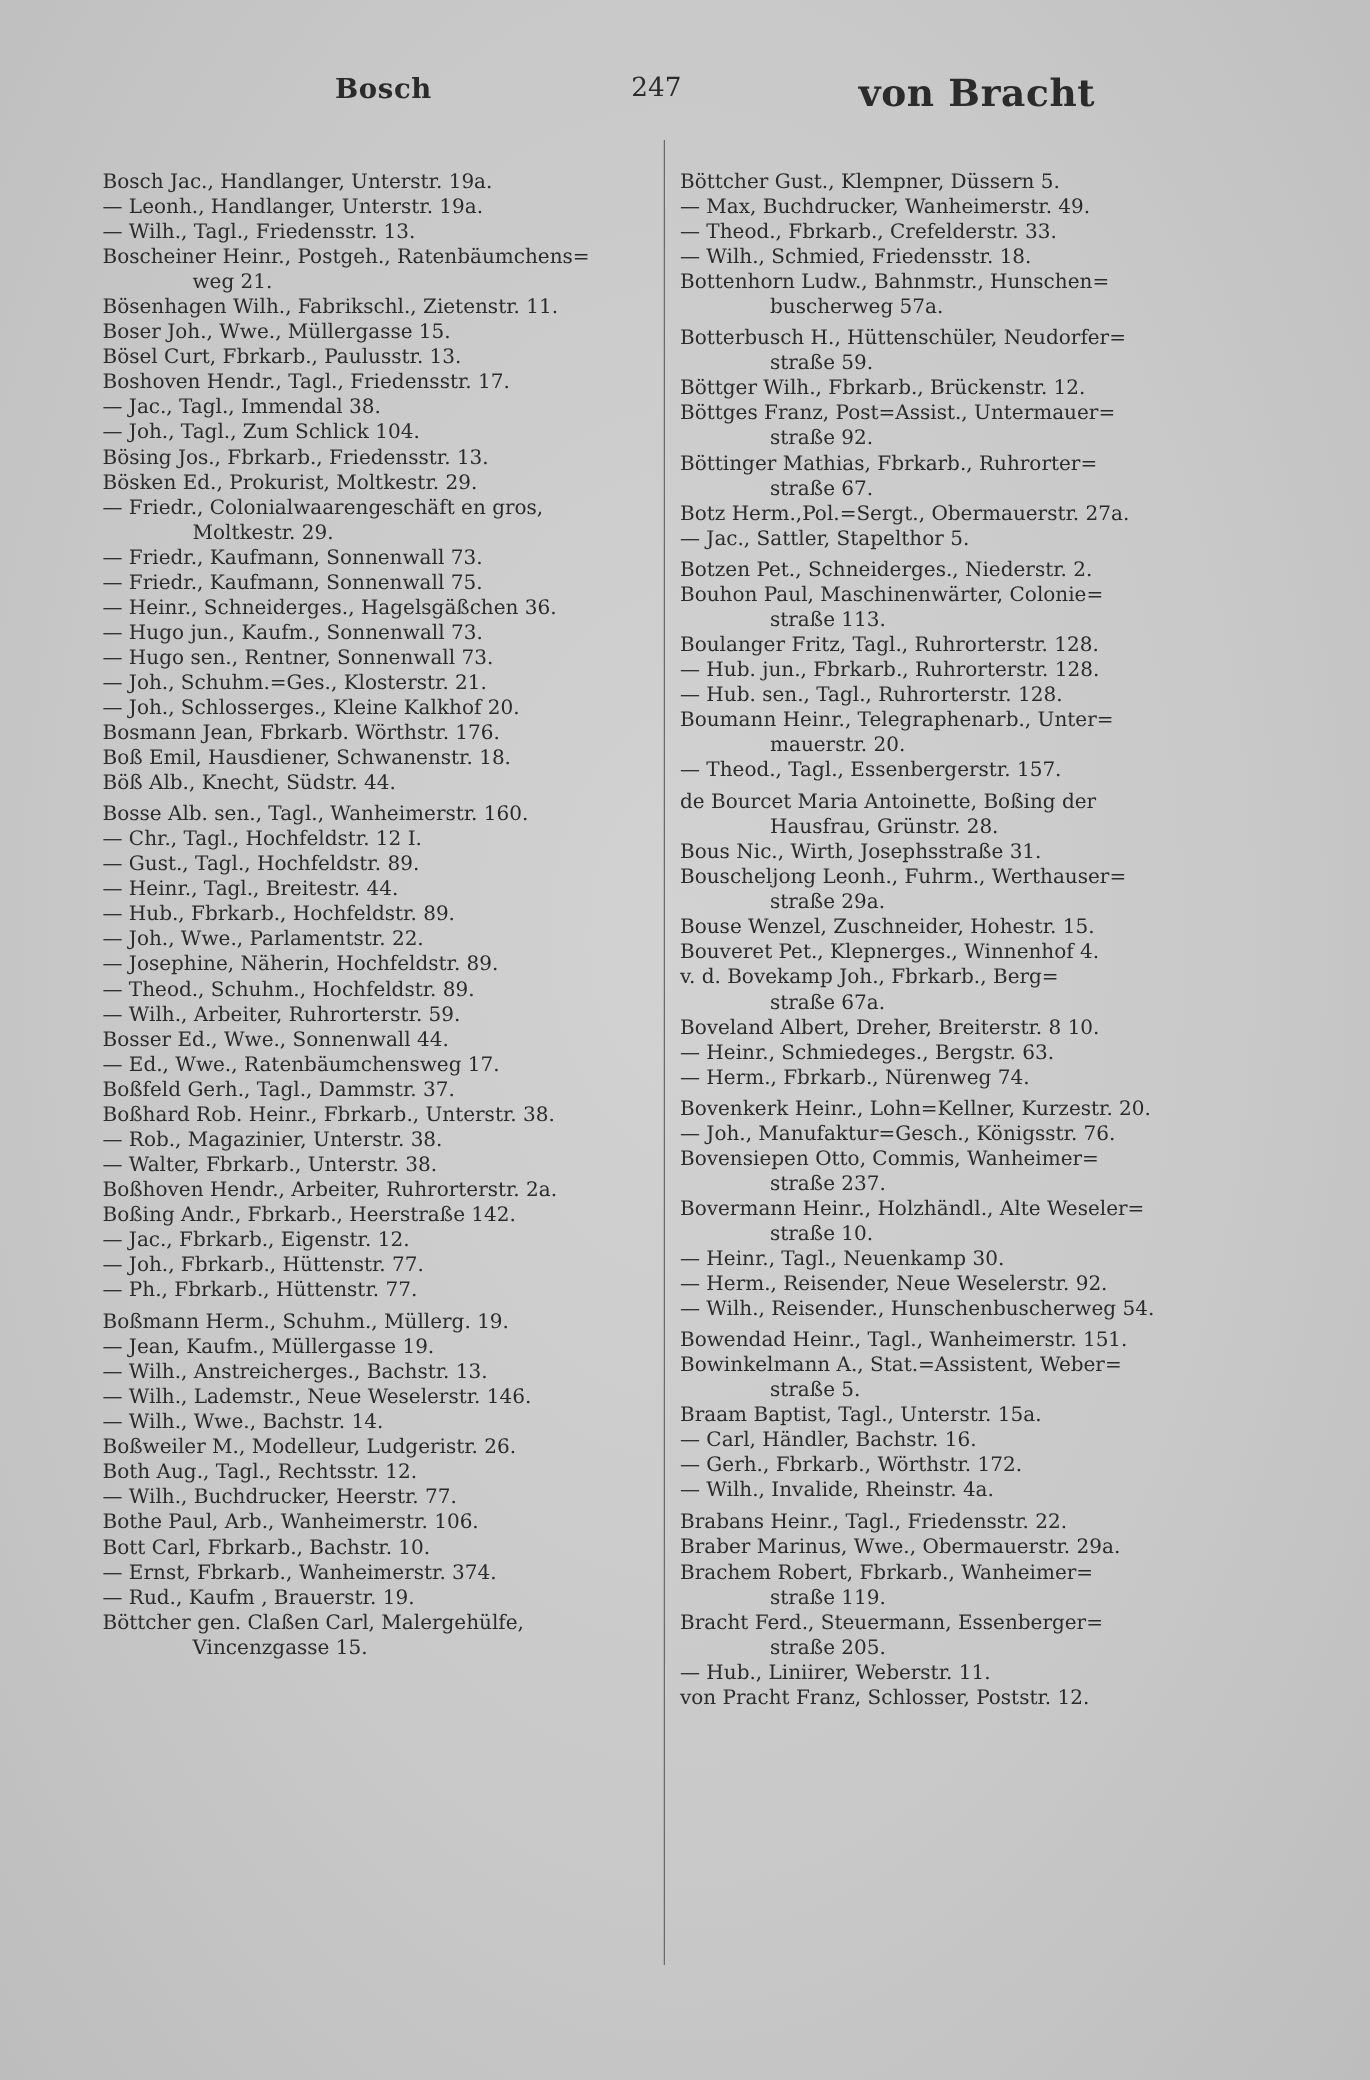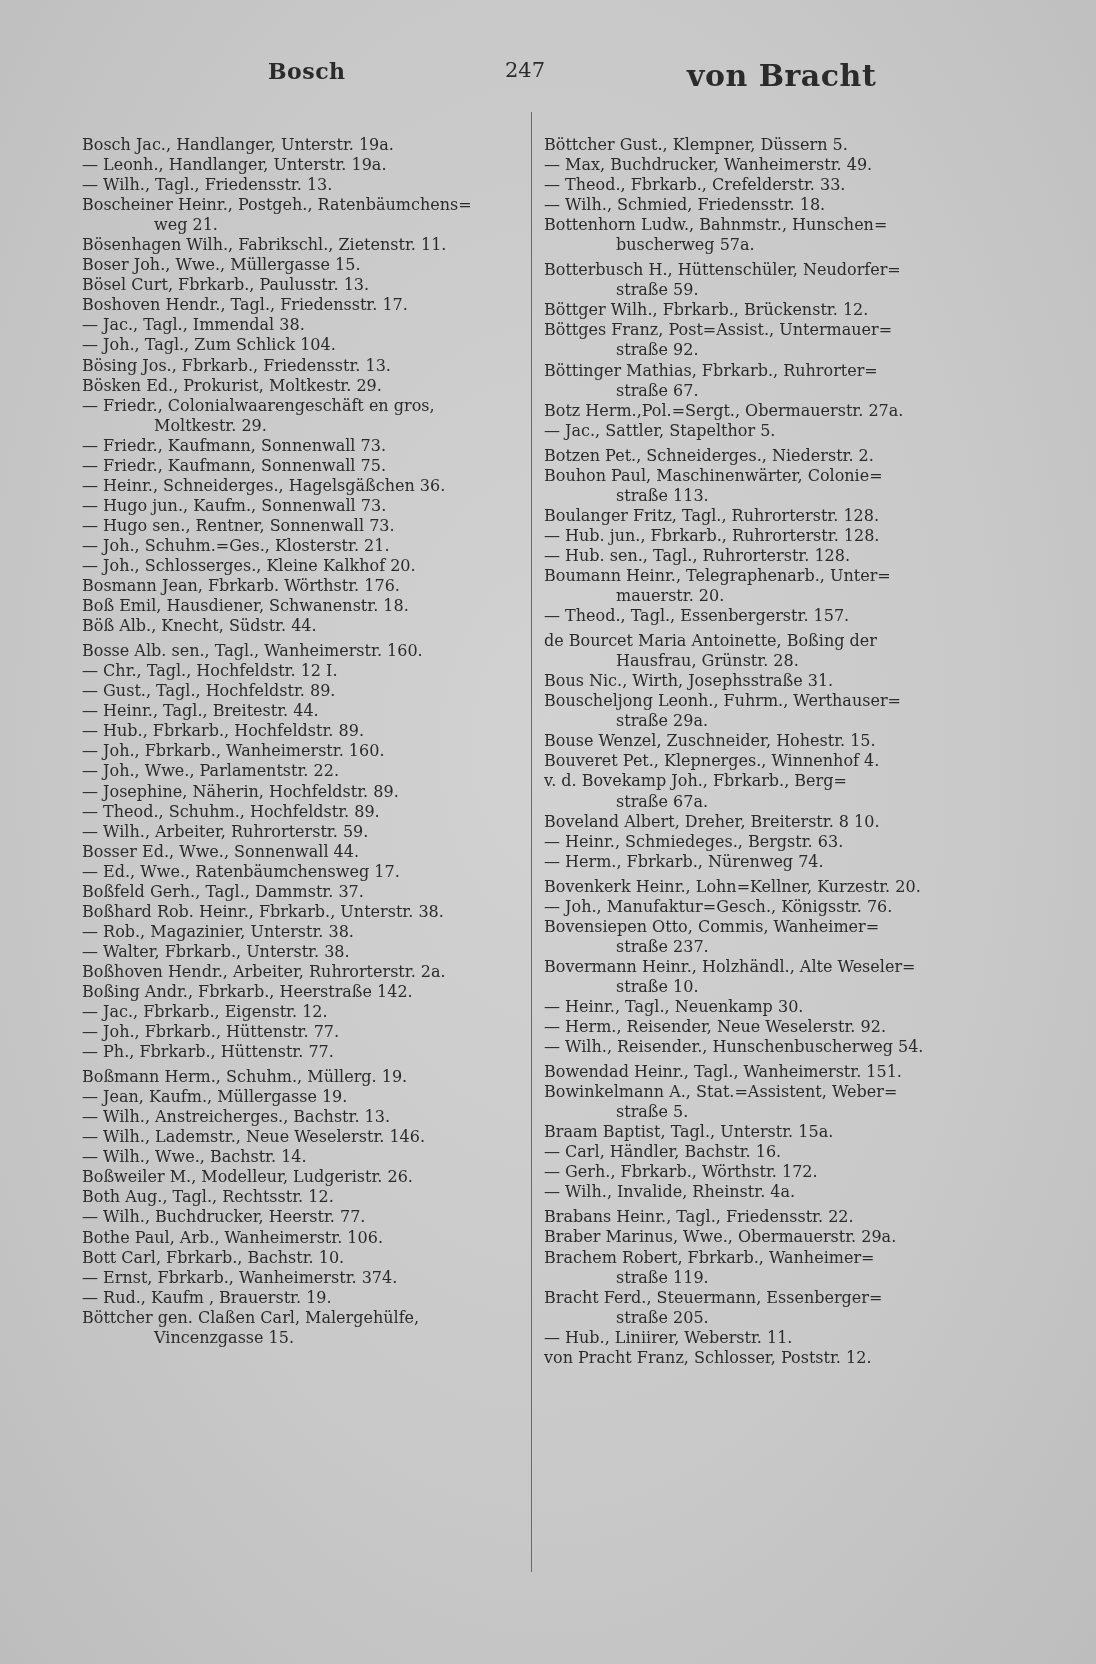--- a/index.html
+++ b/index.html
@@ -62,21 +62,20 @@
     <div class="entry"><span>— Joh., Schuhm.=Ges., Klosterstr. 21.</span></div>
     <div class="entry"><span>— Joh., Schlosserges., Kleine Kalkhof 20.</span></div>
     <div class="entry"><span>Bosmann Jean, Fbrkarb. Wörthstr. 176.</span></div>
     <div class="entry"><span>Boß Emil, Hausdiener, Schwanenstr. 18.</span></div>
     <div class="entry"><span>Böß Alb., Knecht, Südstr. 44.</span></div>
     <div class="entry gap"><span>Bosse Alb. sen., Tagl., Wanheimerstr. 160.</span></div>
     <div class="entry"><span>— Chr., Tagl., Hochfeldstr. 12 I.</span></div>
     <div class="entry"><span>— Gust., Tagl., Hochfeldstr. 89.</span></div>
     <div class="entry"><span>— Heinr., Tagl., Breitestr. 44.</span></div>
     <div class="entry"><span>— Hub., Fbrkarb., Hochfeldstr. 89.</span></div>
-    <div class="entry"><span>— Joh., Fbrkarb., Wanheimerstr. 160.</span></div>
     <div class="entry"><span>— Joh., Wwe., Parlamentstr. 22.</span></div>
     <div class="entry"><span>— Josephine, Näherin, Hochfeldstr. 89.</span></div>
     <div class="entry"><span>— Theod., Schuhm., Hochfeldstr. 89.</span></div>
     <div class="entry"><span>— Wilh., Arbeiter, Ruhrorterstr. 59.</span></div>
     <div class="entry"><span>Bosser Ed., Wwe., Sonnenwall 44.</span></div>
     <div class="entry"><span>— Ed., Wwe., Ratenbäumchensweg 17.</span></div>
     <div class="entry"><span>Boßfeld Gerh., Tagl., Dammstr. 37.</span></div>
     <div class="entry"><span>Boßhard Rob. Heinr., Fbrkarb., Unterstr. 38.</span></div>
     <div class="entry"><span>— Rob., Magazinier, Unterstr. 38.</span></div>
     <div class="entry"><span>— Walter, Fbrkarb., Unterstr. 38.</span></div>

